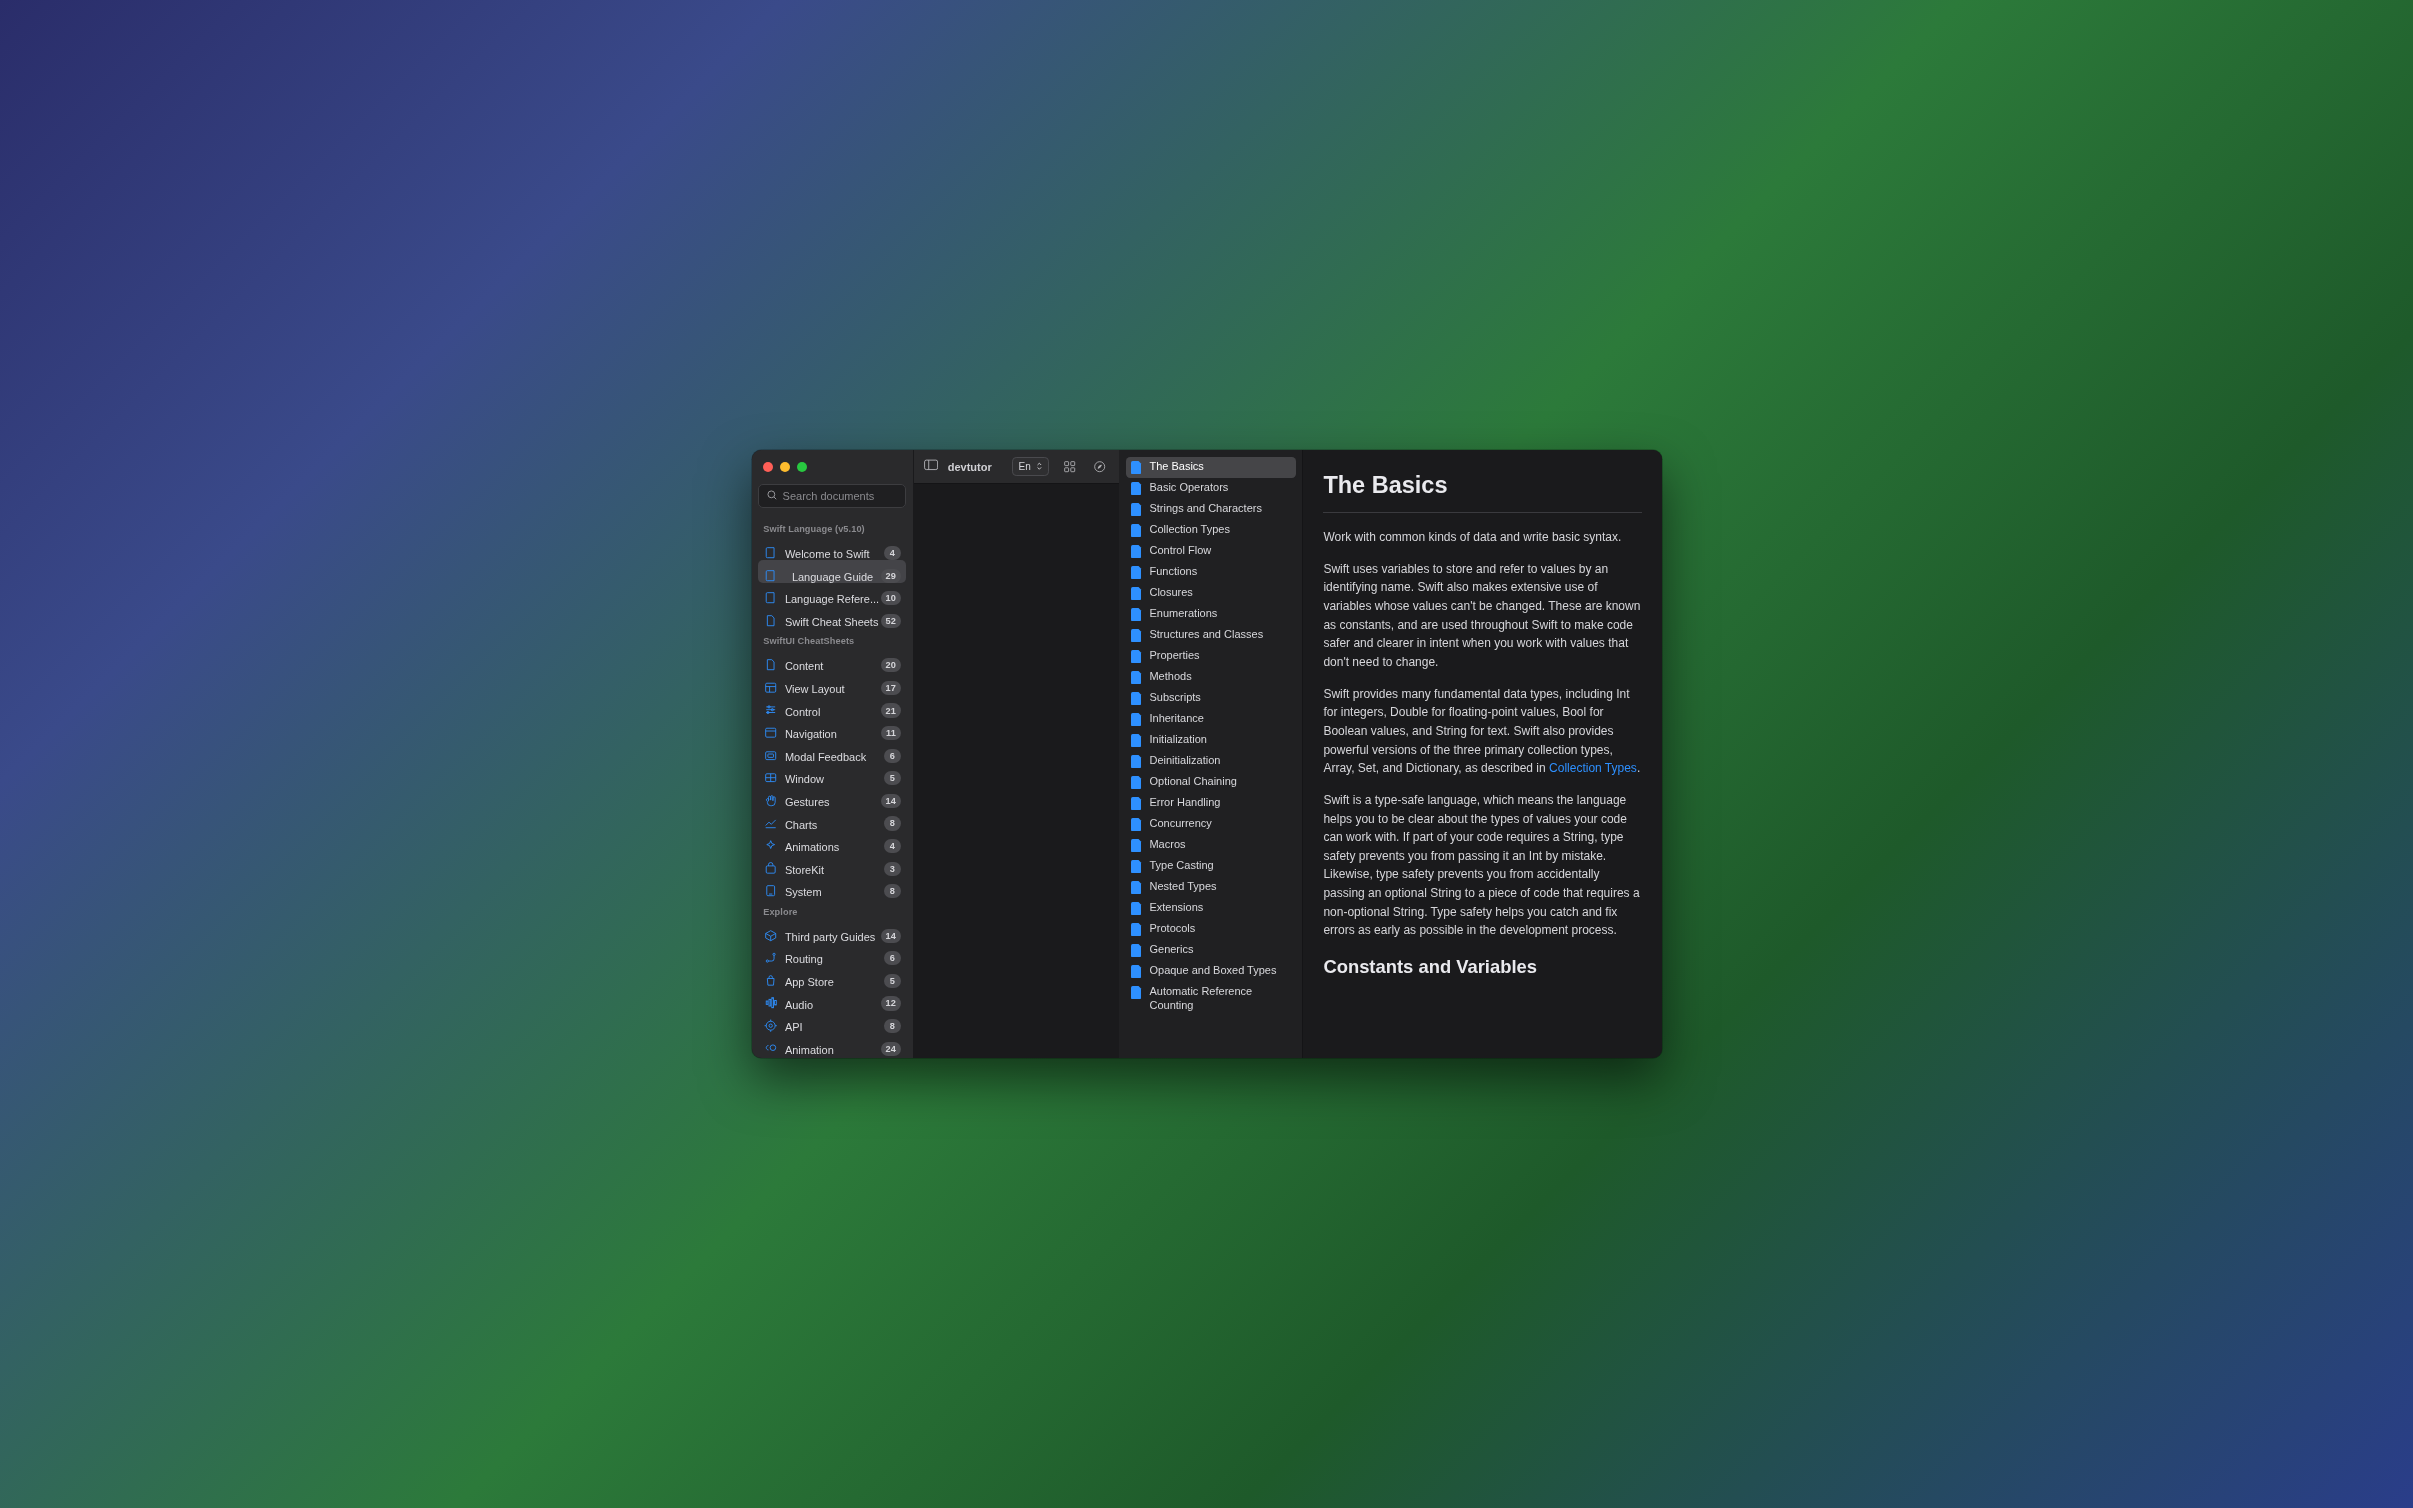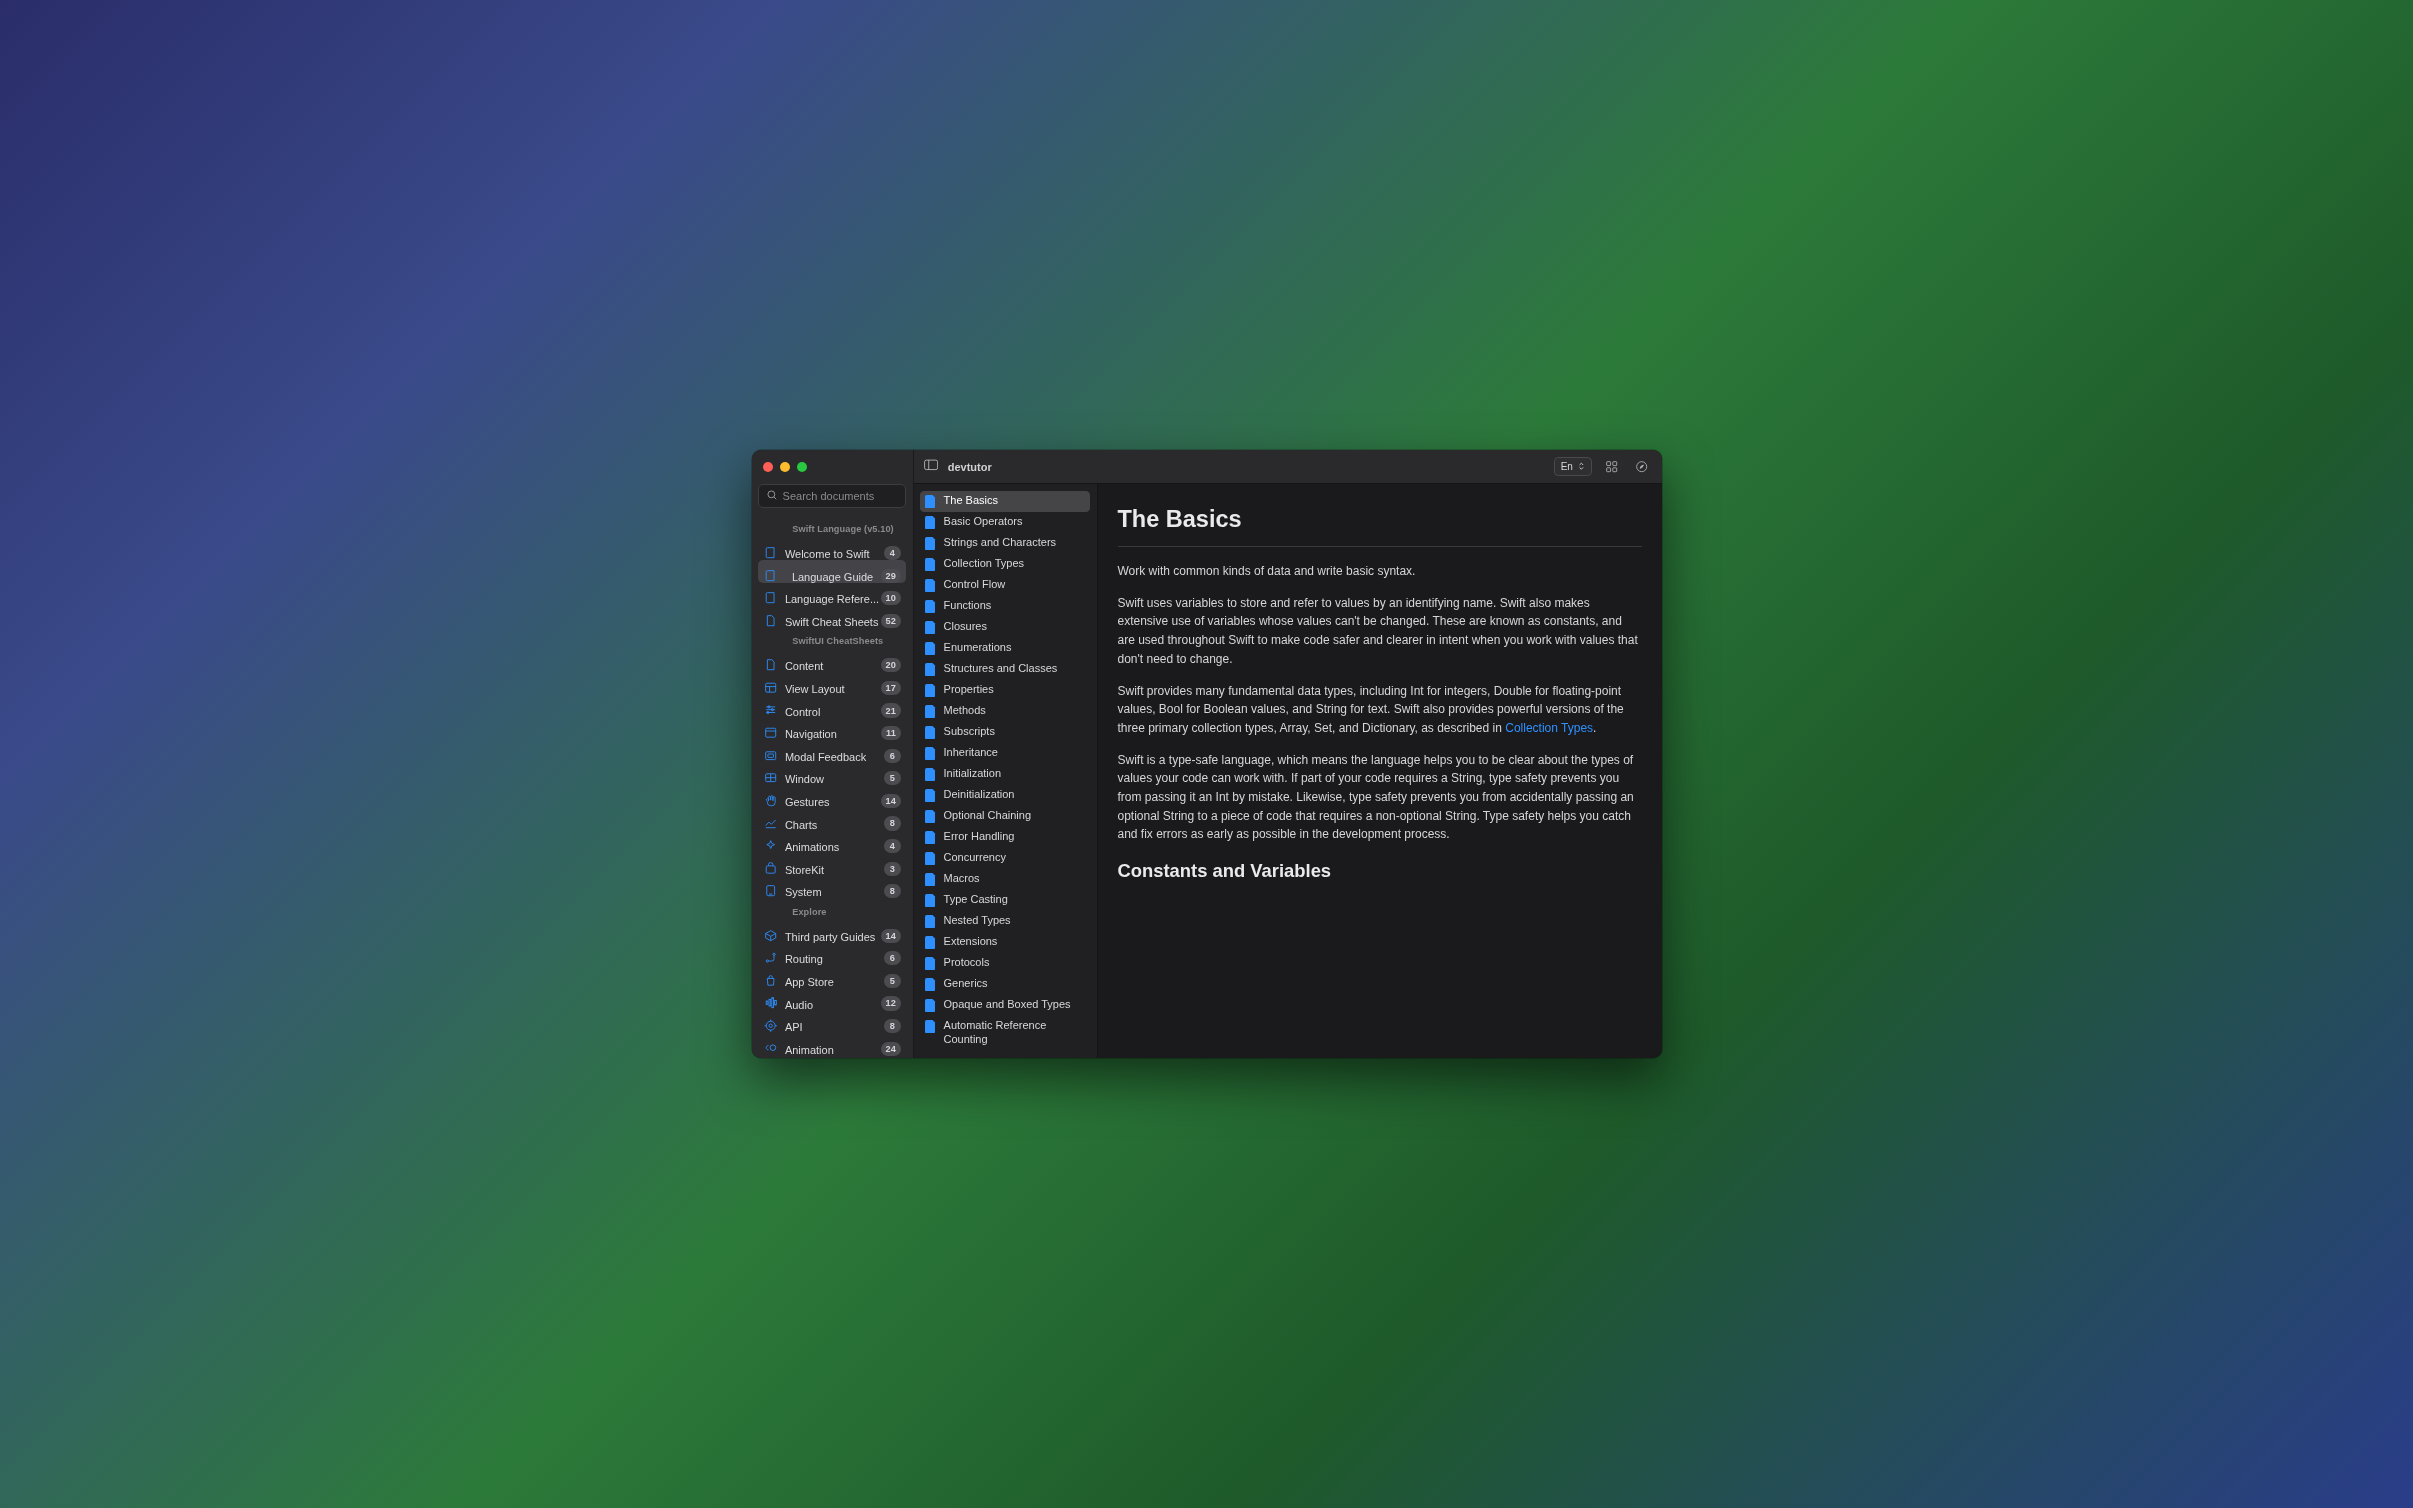--- a/index.html
+++ b/index.html
@@ -45,21 +45,21 @@
   .search svg { width: 11.7px; height: 11.7px; stroke: #9a9a9e; fill: none; stroke-width: 2; margin-right: 5px; }
   .search input {
     background: transparent; border: 0; outline: 0; color: #e6e6e8;
     font-size: 11px; width: 100%;
   }
   .search input::placeholder { color: #8a8a8e; }
   .sidebar-scroll { overflow-y: auto; flex: 1; padding: 1.7px 6.7px 6.7px; }
   .sidebar-scroll::-webkit-scrollbar { width: 0; }
   .section-title {
     font-size: 9.2px; font-weight: 600; color: #8a8a8e;
-    padding: 8.4px 5px 3.4px; letter-spacing: 0.01em; margin-left: 29px;
+    padding: 8.4px 5px 3.4px; letter-spacing: 0.01em;
   }
   .side-item {
     display: flex; align-items: flex-end;
     height: 22.6px; border-radius: 5px; padding: 0 5px;
     font-size: 11px; cursor: default;
     color: #dcdce0;
   }
   .side-item.selected { background: #444448; gap: 7px; }
   .side-item .icon { width: 15px; height: 15px; margin-right: 6.7px; display: flex; align-items: center; justify-content: center; }
   .side-item .icon svg { width: 13.4px; height: 13.4px; }
@@ -135,21 +135,21 @@
     font-size: 23.5px; font-weight: 700; color: #eaeaee;
     margin-bottom: 8.4px;
   }
   .article hr { border: 0; border-top: 0.8px solid #3a3a3e; margin: 8.4px 0 15px; }
   .article p { margin-bottom: 13.4px; }
   .article a { color: #2e90ff; text-decoration: none; }
   .article h2 { font-size: 18.4px; font-weight: 700; color: #eaeaee; margin-top: 7px; }
 
   
   .main {
-    flex: 1; display: flex; flex-direction: column; min-width: 0;
+    flex: 1; display: flex; flex-direction: row; min-width: 0;
   }
   .main-body { flex: 1; display: flex; min-height: 0; }
 
   
   .tint-blue    { color:#2e90ff; }
 
   .icon svg { stroke: currentColor; fill: none; stroke-width: 1.6; }
 </style>
 </head>
 <body>

